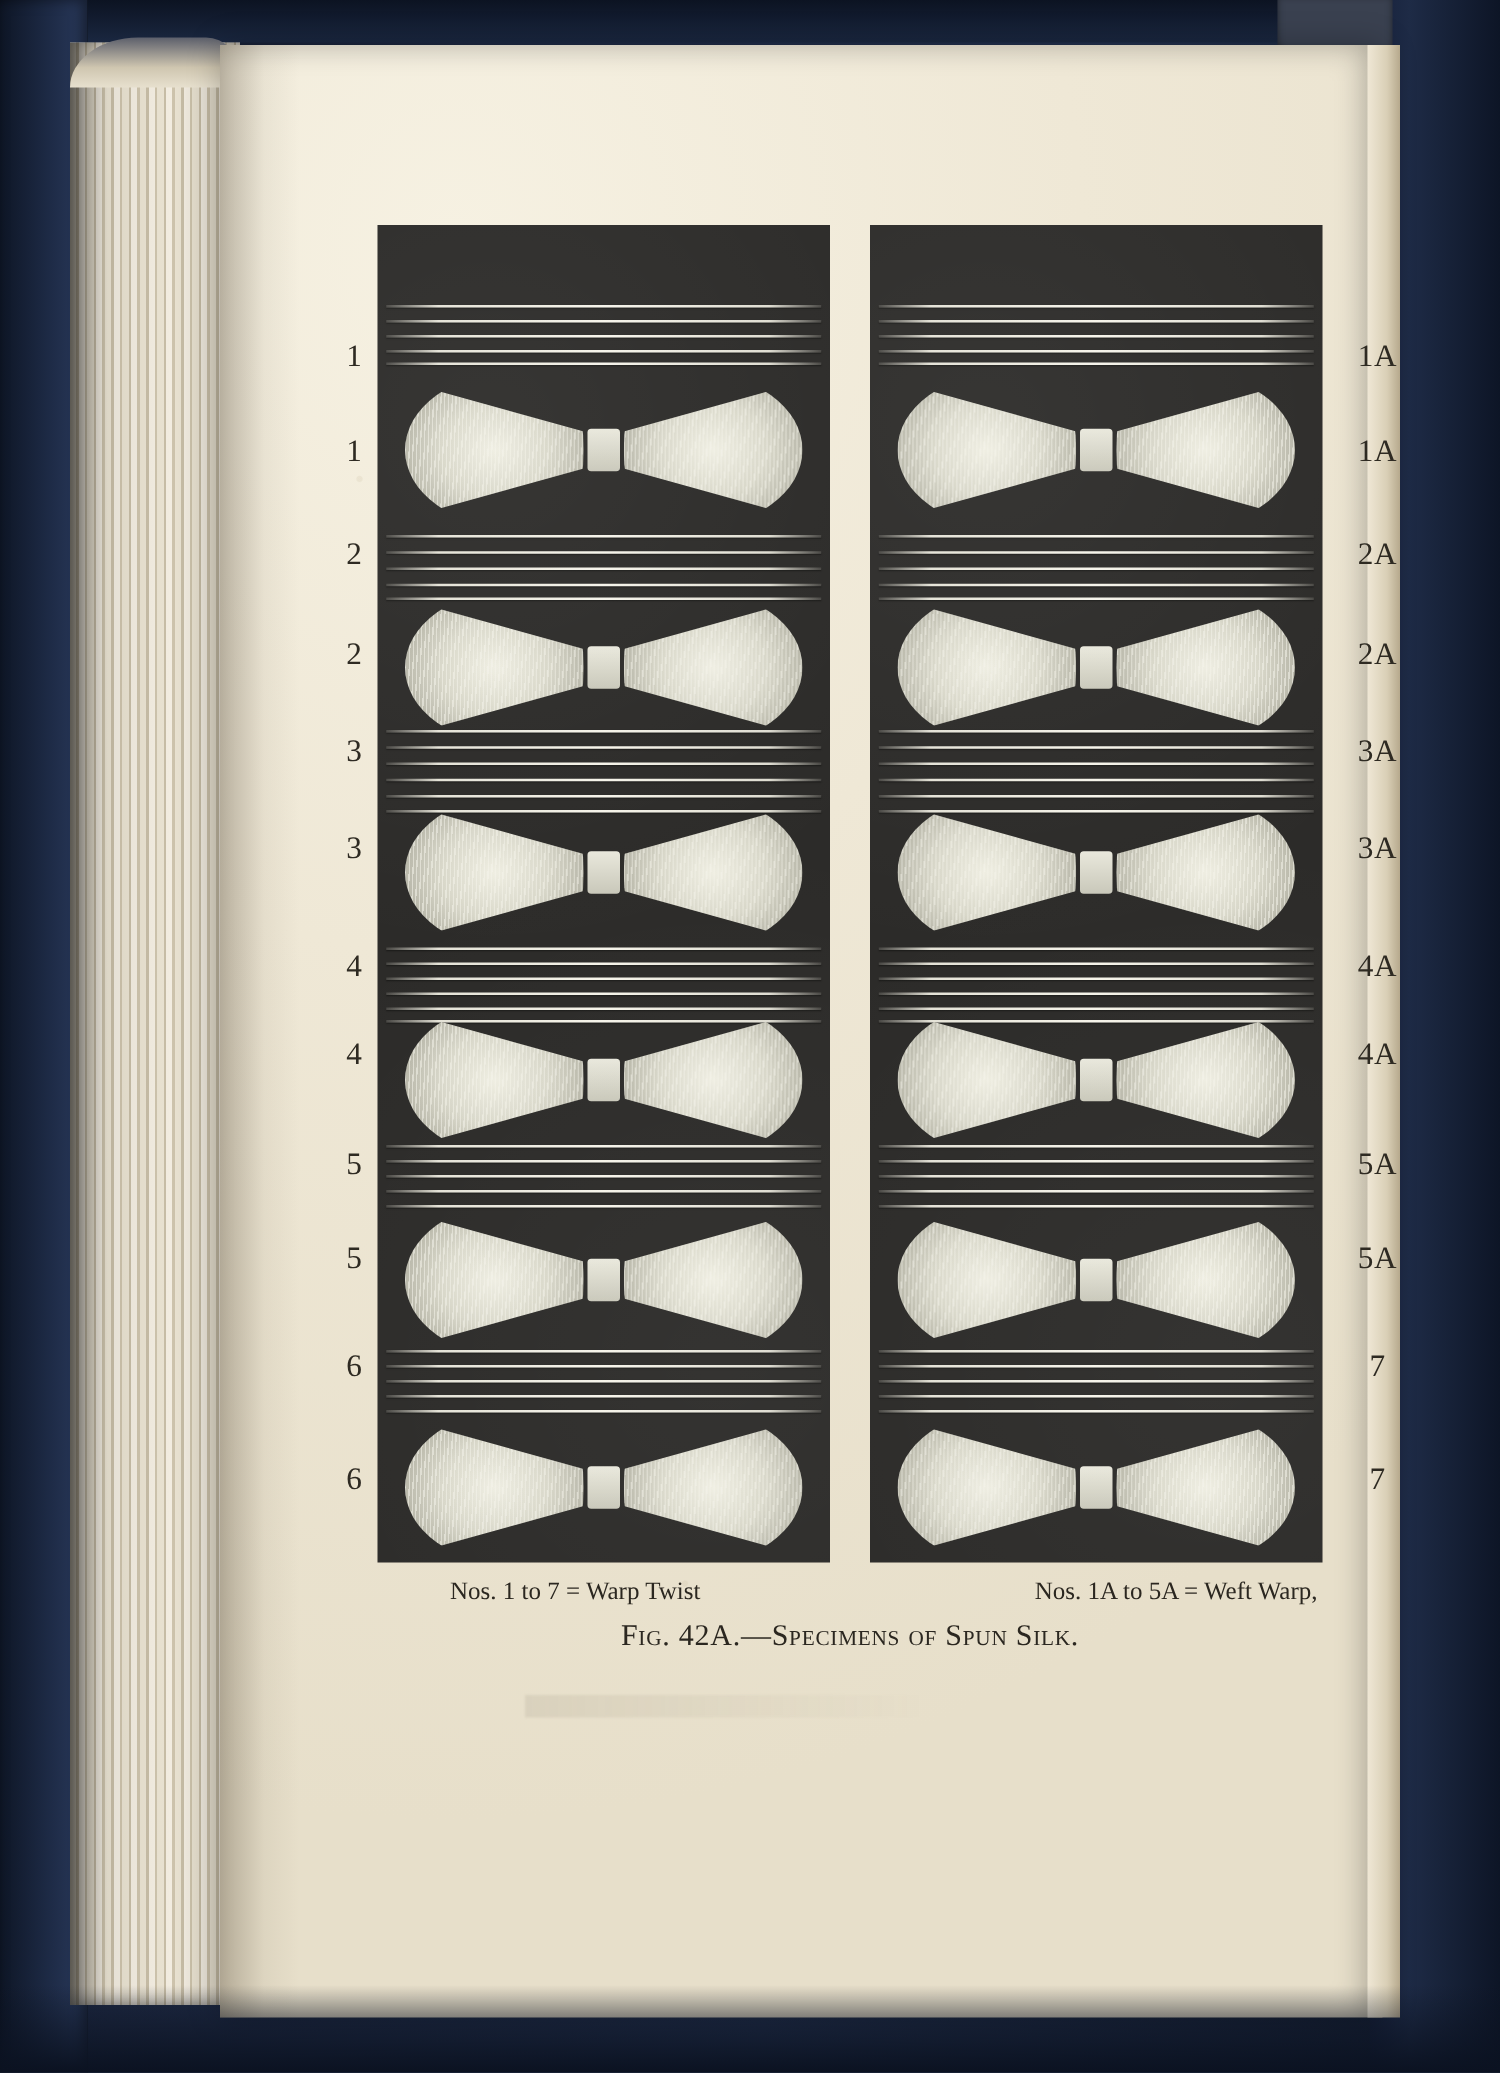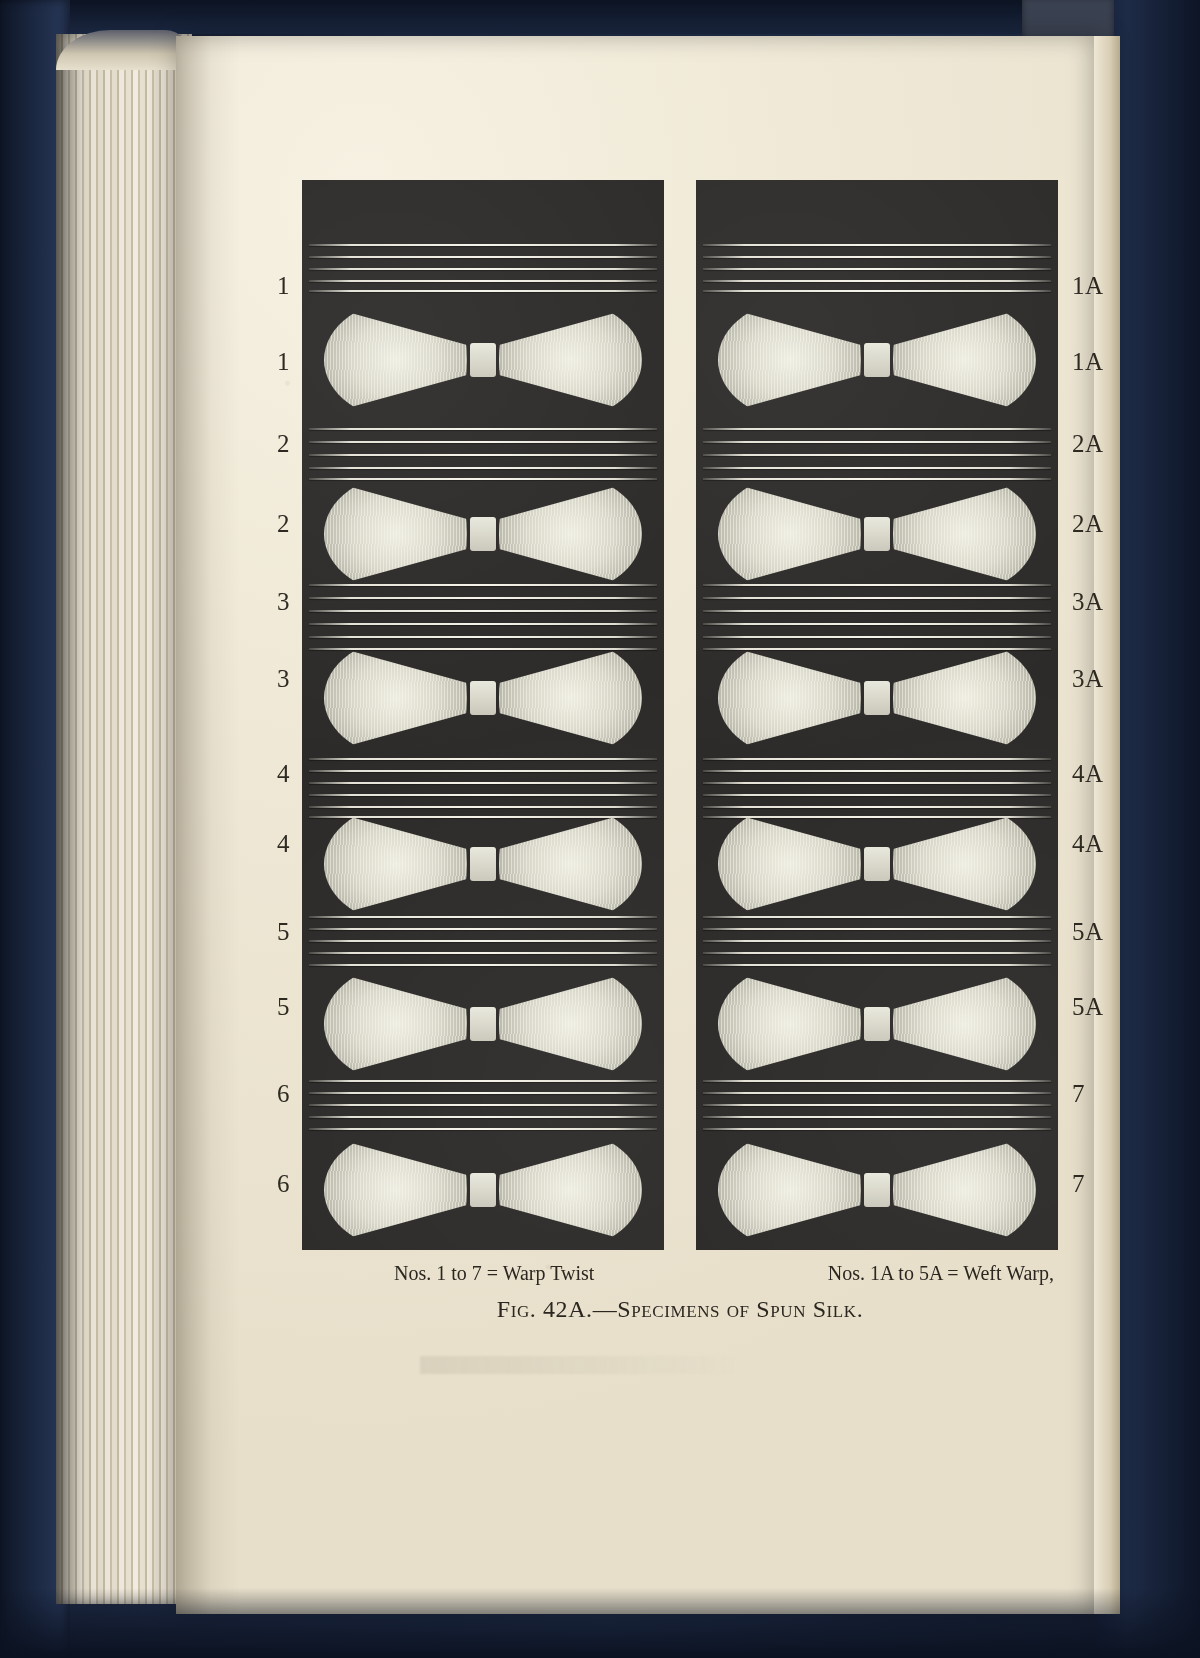--- a/index.html
+++ b/index.html
@@ -190,34 +190,34 @@
   
   .num {
     position: absolute;
     font-family: "Liberation Serif", serif;
     font-size: 25px;
     color: #2e2a22;
     letter-spacing: 0.5px;
     white-space: nowrap;
   }
   .num.left-col { right: 0; text-align: right; }
-  .num.right-col { left: 0; text-align: left; }
+  .num.right-col { left: 0; text-align: center; }
 
   
   .cap-row {
     position: absolute;
     top: 1262px;
     left: 302px;
     width: 756px;
     display: flex;
     justify-content: space-between;
     font-size: 20px;
     color: #2b2720;
   }
-  .cap-left { margin-left: 92px; }
+  .cap-left { margin-left: 58px; }
   .cap-right { margin-right: 4px; }
   .fig-title {
     position: absolute;
     top: 1296px;
     left: 302px;
     width: 756px;
     text-align: center;
     font-size: 24px;
     color: #2b2720;
     letter-spacing: 0.6px;

